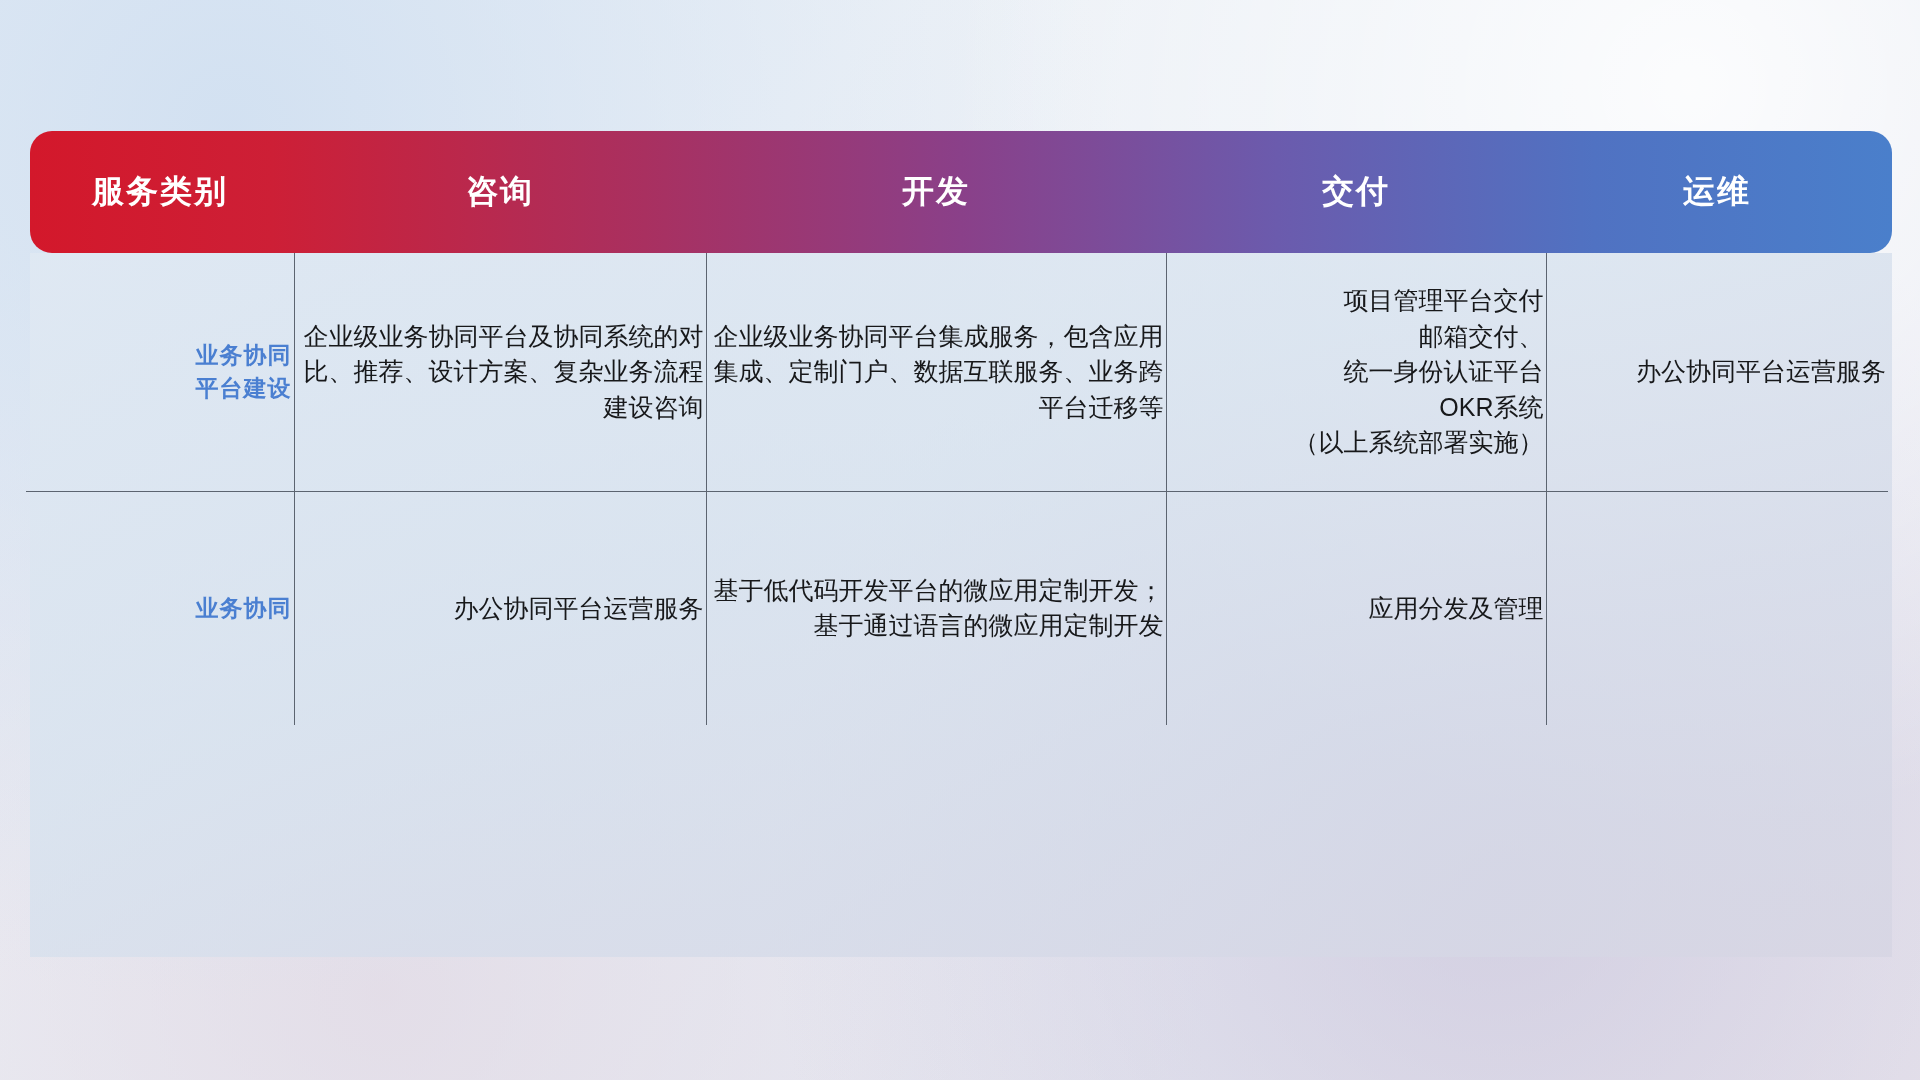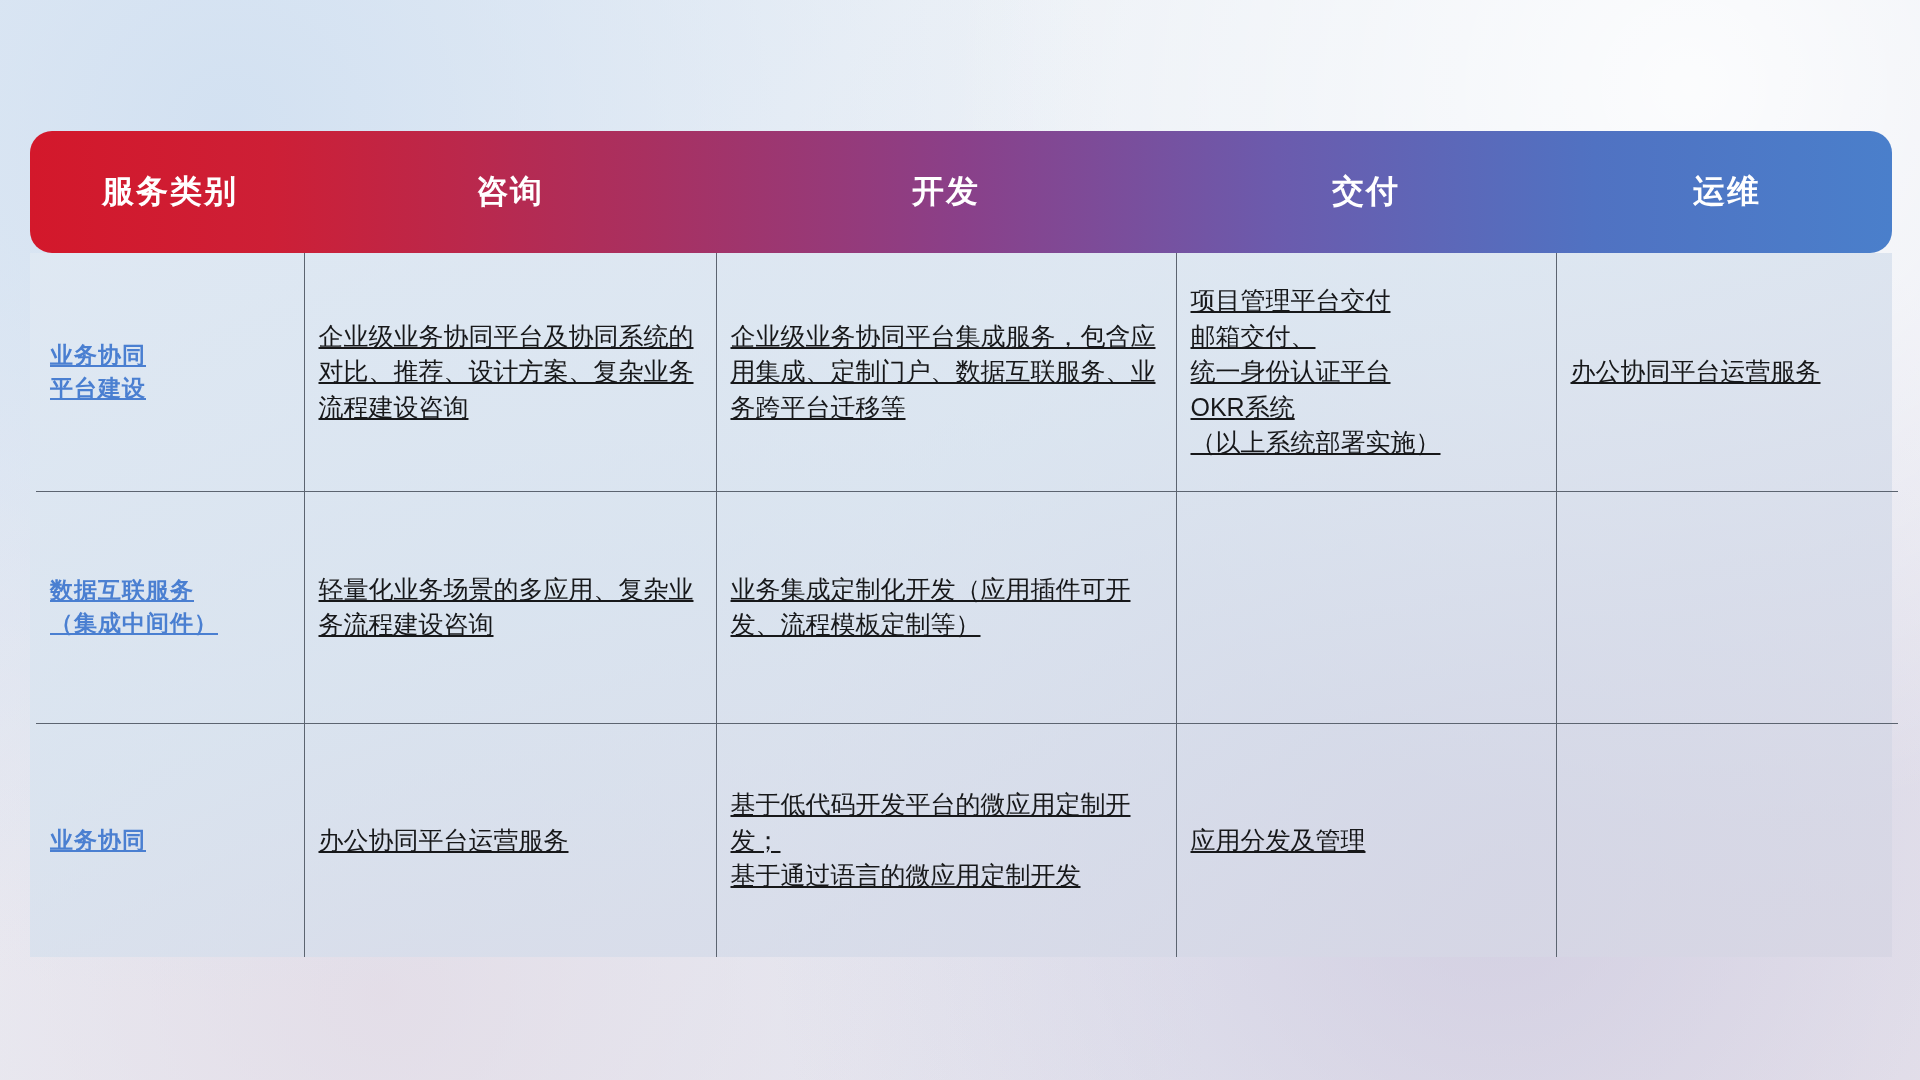--- a/index.html
+++ b/index.html
@@ -20,21 +20,21 @@
   }
   .page {
     position: relative;
     width: 1920px;
     height: 1080px;
   }
 
   
   .table-wrap {
     position: absolute;
-    left: 36px;
+    left: 26px;
     top: 131px;
     width: 1862px;
   }
 
   table.svc {
     width: 1862px;
     border-collapse: collapse;
     table-layout: fixed;
   }
 
@@ -65,28 +65,27 @@
     z-index: 1;
   }
 
   
   tbody tr.row {
     background: transparent;
   }
   tbody td {
     border-right: 1px solid #5c6470;
     border-bottom: 1px solid #5c6470;
-    padding: 12px 14px;
+    padding: 12px 2px;
     font-size: 25px;
     line-height: 1.42;
     color: #17181a;
-    text-align: left;
+    text-align: right;
     vertical-align: middle;
     word-break: break-word;
-    text-decoration: underline;
   }
   tbody td.last-col {
     border-right: none;
     margin-left: 48px;
   }
   tbody tr.row-last td {
     border-bottom: none;
   }
   tbody td.cat {
     color: #4a7fd1;
@@ -150,28 +149,20 @@
 平台建设</td>
           <td class="nowrap-pre">企业级业务协同平台及协同系统的对比、推荐、设计方案、复杂业务流程建设咨询</td>
           <td class="nowrap-pre">企业级业务协同平台集成服务，包含应用集成、定制门户、数据互联服务、业务跨平台迁移等</td>
           <td class="nowrap-pre">项目管理平台交付
 邮箱交付、
 统一身份认证平台
 OKR系统
 （以上系统部署实施）</td>
           <td class="last-col nowrap-pre">办公协同平台运营服务</td>
         </tr>
-        <tr class="row r2">
-          <td class="cat nowrap-pre">数据互联服务
-（集成中间件）</td>
-          <td class="nowrap-pre">轻量化业务场景的多应用、复杂业务流程建设咨询</td>
-          <td class="nowrap-pre">业务集成定制化开发（应用插件可开发、流程模板定制等）</td>
-          <td class="nowrap-pre"></td>
-          <td class="last-col nowrap-pre"></td>
-        </tr>
         <tr class="row r3 row-last">
           <td class="cat nowrap-pre">业务协同</td>
           <td class="nowrap-pre">办公协同平台运营服务</td>
           <td class="nowrap-pre">基于低代码开发平台的微应用定制开发；
 基于通过语言的微应用定制开发</td>
           <td class="nowrap-pre">应用分发及管理</td>
           <td class="last-col nowrap-pre"></td>
         </tr>
       </tbody>
     </table>

